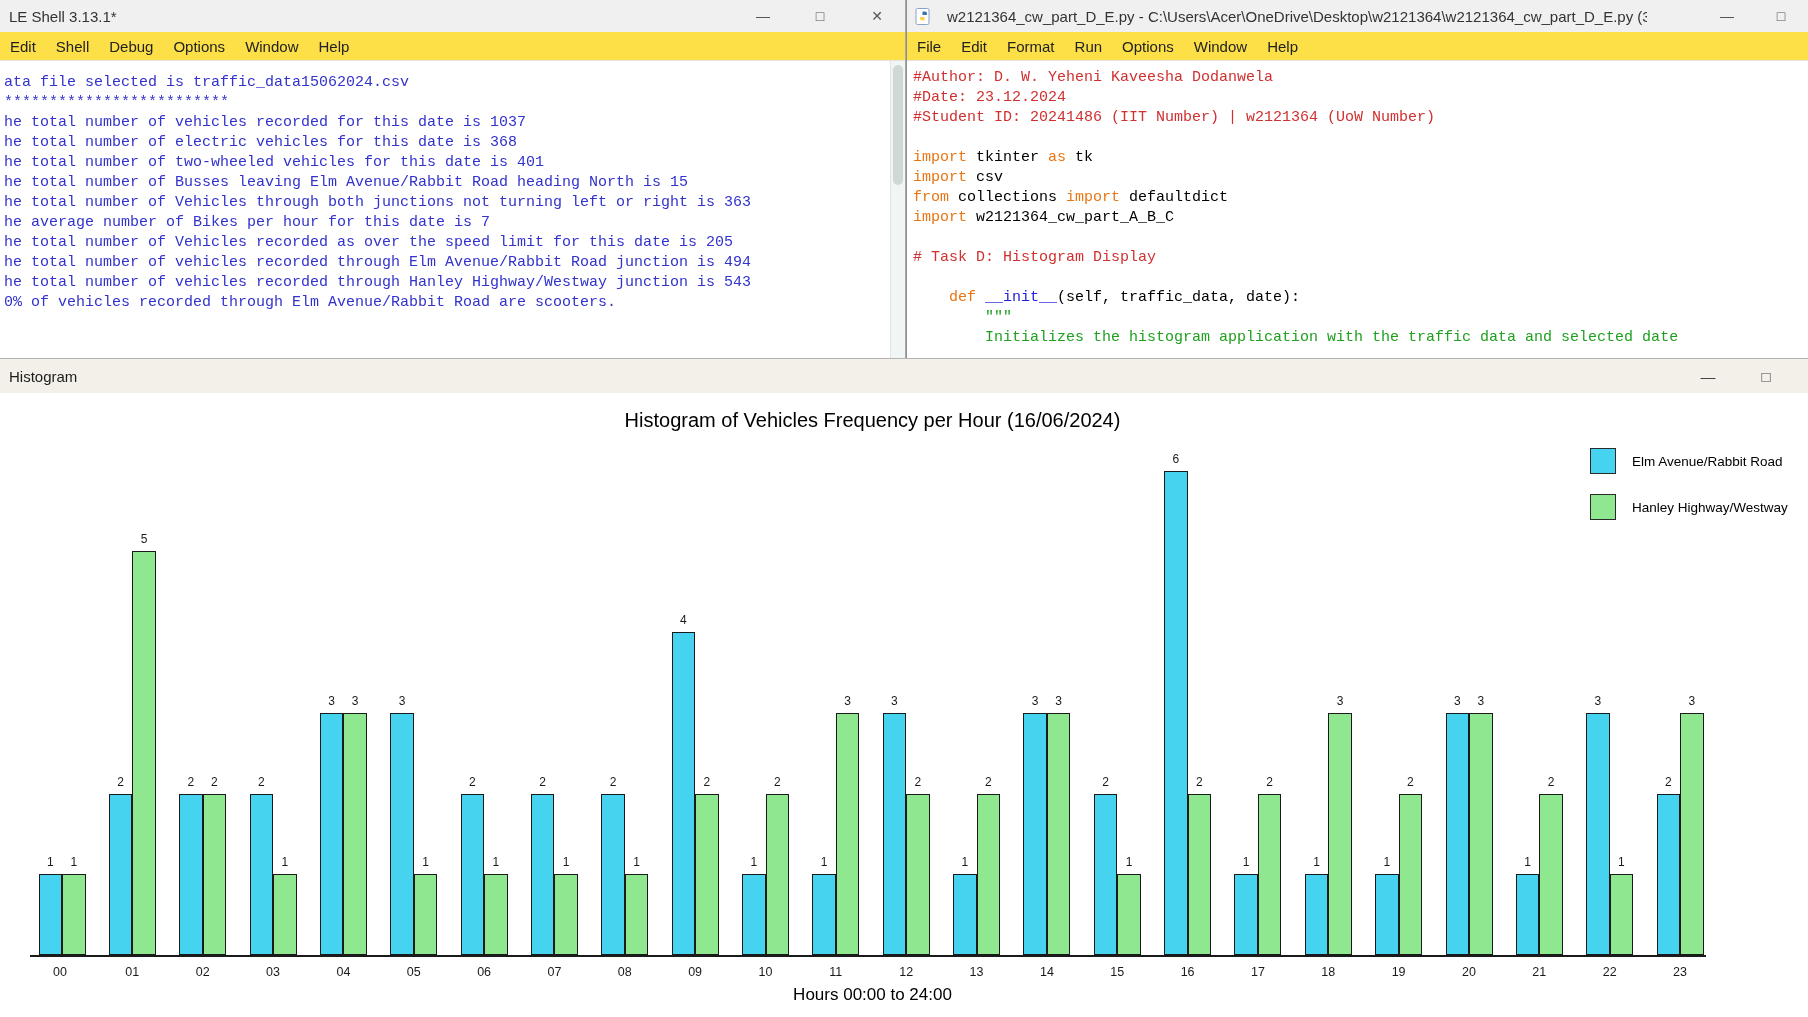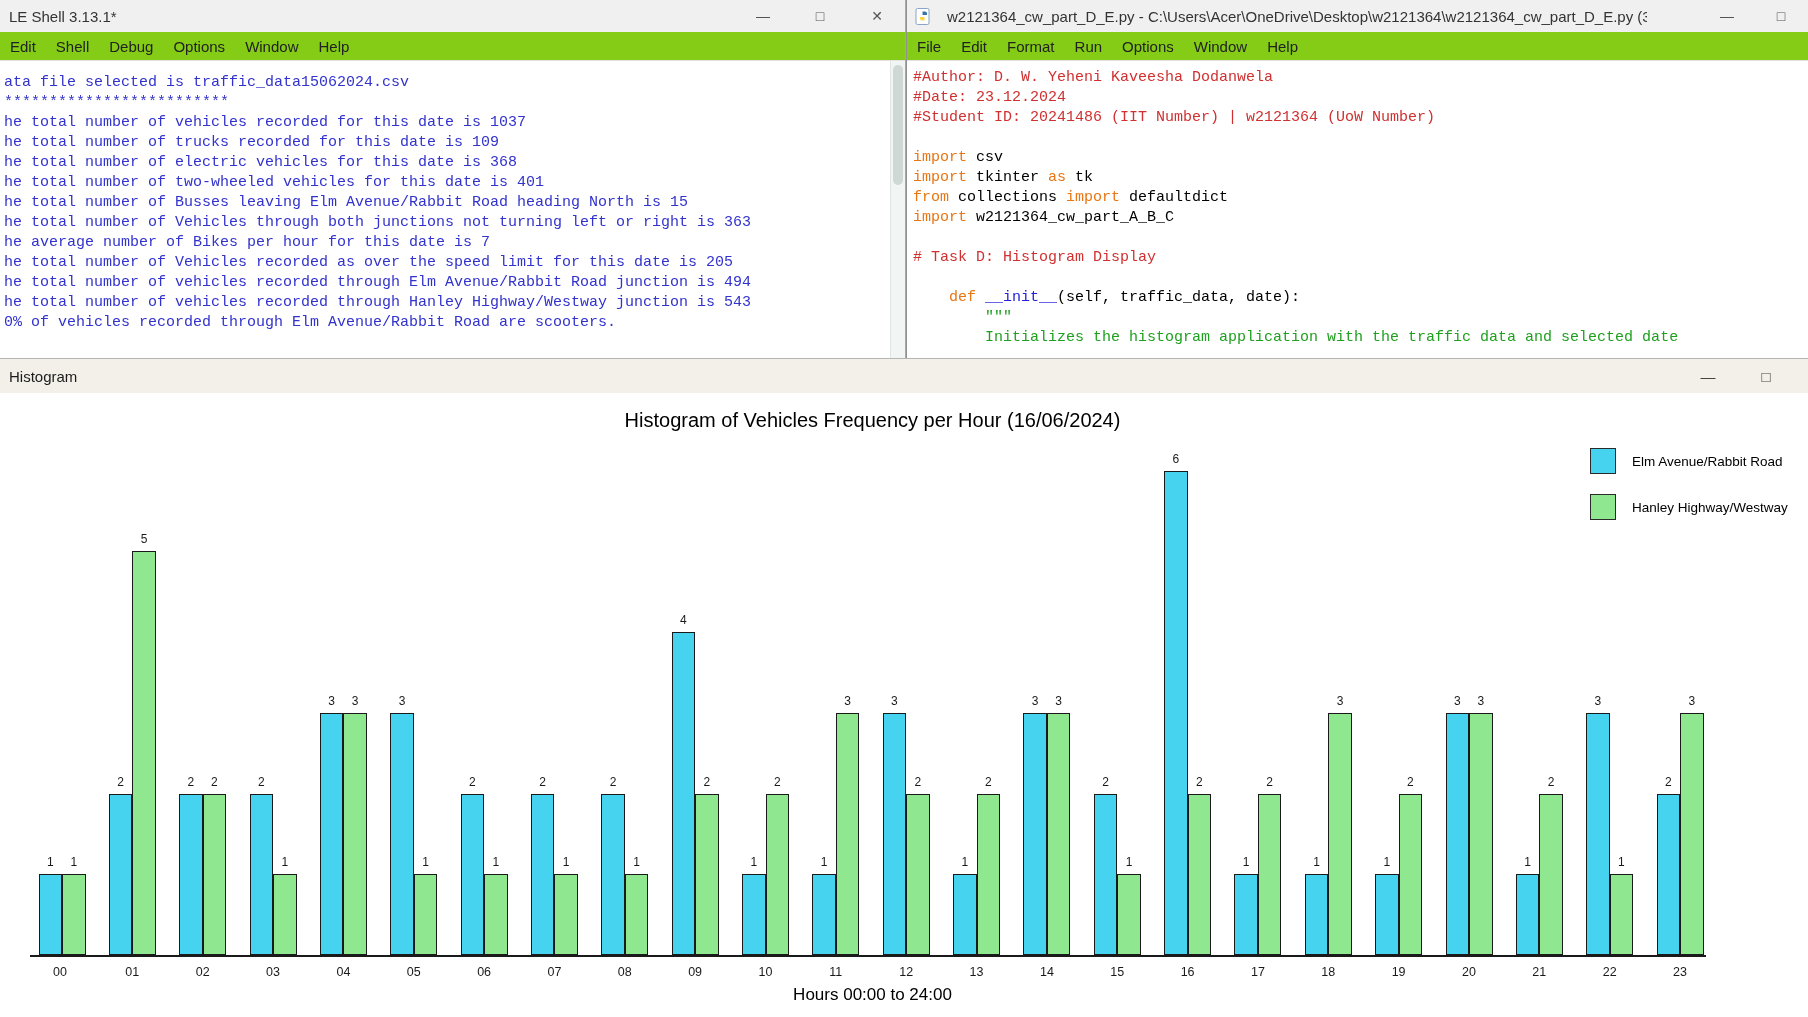--- a/index.html
+++ b/index.html
@@ -4,21 +4,21 @@
 <style>
   html,body{margin:0;padding:0}
   body{width:1808px;height:1017px;position:relative;overflow:hidden;background:#d8d8d8;
        font-family:"Liberation Sans",sans-serif;}
   .win{position:absolute;background:#fff}
   .titlebar{position:absolute;left:0;top:0;right:0;height:32px;background:#f0f0f0;
             display:flex;align-items:center;font-size:15px;color:#333}
   .titlebar .wtitle{padding-left:9px;white-space:nowrap;overflow:hidden}
   .wbtn{position:absolute;top:0;width:40px;height:32px;display:flex;align-items:center;
         justify-content:center;font-size:14px;color:#555;cursor:default}
-  .menubar{position:absolute;left:0;top:32px;right:0;height:28px;background:#84cc16;
+  .menubar{position:absolute;left:0;top:32px;right:0;height:28px;background:#fde047;
            border-bottom:1px solid #e2e2e2;display:flex;align-items:center;font-size:15px;color:#222}
   .menu-item{padding:0 10px}
   
   #shell-win{left:0;top:0;width:905px;height:358px;border-right:1px solid #a8a8a8;z-index:1}
   #shell-body{position:absolute;left:0;top:61px;right:14px;bottom:0;background:#fff;overflow:hidden;
               font-family:"Liberation Mono",monospace;font-size:15px;line-height:20px;padding:12px 0 0 4px}
   .sline{color:var(--shell-text);white-space:pre}
   #shell-scrollbar{position:absolute;right:0;top:61px;bottom:0;width:14px;background:#f1f5f4;border-left:1px solid #dfe5e3}
   #shell-thumb{position:absolute;left:2px;right:2px;top:4px;height:120px;background:#cfd8d5;border-radius:5px}
   
@@ -65,21 +65,20 @@
       <span class="menu-item">Shell</span>
       <span class="menu-item">Debug</span>
       <span class="menu-item">Options</span>
       <span class="menu-item">Window</span>
       <span class="menu-item">Help</span>
     </div>
   <div id="shell-body">
       <div class="sline">ata file selected is traffic_data15062024.csv</div>
       <div class="sline">*************************</div>
       <div class="sline">he total number of vehicles recorded for this date is 1037</div>
-      <div class="sline">he total number of trucks recorded for this date is 109</div>
       <div class="sline">he total number of electric vehicles for this date is 368</div>
       <div class="sline">he total number of two-wheeled vehicles for this date is 401</div>
       <div class="sline">he total number of Busses leaving Elm Avenue/Rabbit Road heading North is 15</div>
       <div class="sline">he total number of Vehicles through both junctions not turning left or right is 363</div>
       <div class="sline">he average number of Bikes per hour for this date is 7</div>
       <div class="sline">he total number of Vehicles recorded as over the speed limit for this date is 205</div>
       <div class="sline">he total number of vehicles recorded through Elm Avenue/Rabbit Road junction is 494</div>
       <div class="sline">he total number of vehicles recorded through Hanley Highway/Westway junction is 543</div>
       <div class="sline">0% of vehicles recorded through Elm Avenue/Rabbit Road are scooters.</div>
     </div>
@@ -107,22 +106,22 @@
       <span class="menu-item">Run</span>
       <span class="menu-item">Options</span>
       <span class="menu-item">Window</span>
       <span class="menu-item">Help</span>
     </div>
   <div id="editor-body">
       <div class="cline"><span class="t-c">#Author: D. W. Yeheni Kaveesha Dodanwela</span></div>
       <div class="cline"><span class="t-c">#Date: 23.12.2024</span></div>
       <div class="cline"><span class="t-c">#Student ID: 20241486 (IIT Number) | w2121364 (UoW Number)</span></div>
       <div class="cline">&nbsp;</div>
+      <div class="cline"><span class="t-k">import</span><span class="t-p"> tkinter </span><span class="t-k">as</span><span class="t-p"> tk</span></div>
       <div class="cline"><span class="t-k">import</span><span class="t-p"> csv</span></div>
-      <div class="cline"><span class="t-k">import</span><span class="t-p"> tkinter </span><span class="t-k">as</span><span class="t-p"> tk</span></div>
       <div class="cline"><span class="t-k">from</span><span class="t-p"> collections </span><span class="t-k">import</span><span class="t-p"> defaultdict</span></div>
       <div class="cline"><span class="t-k">import</span><span class="t-p"> w2121364_cw_part_A_B_C</span></div>
       <div class="cline">&nbsp;</div>
       <div class="cline"><span class="t-c"># Task D: Histogram Display</span></div>
       <div class="cline">&nbsp;</div>
       <div class="cline"><span class="t-p">    </span><span class="t-k">def</span><span class="t-p"> </span><span class="t-d">__init__</span><span class="t-p">(self, traffic_data, date):</span></div>
       <div class="cline"><span class="t-p">        </span><span class="t-s">"""</span></div>
       <div class="cline"><span class="t-p">        </span><span class="t-s">Initializes the histogram application with the traffic data and selected date</span></div>
     </div>
 </div>

